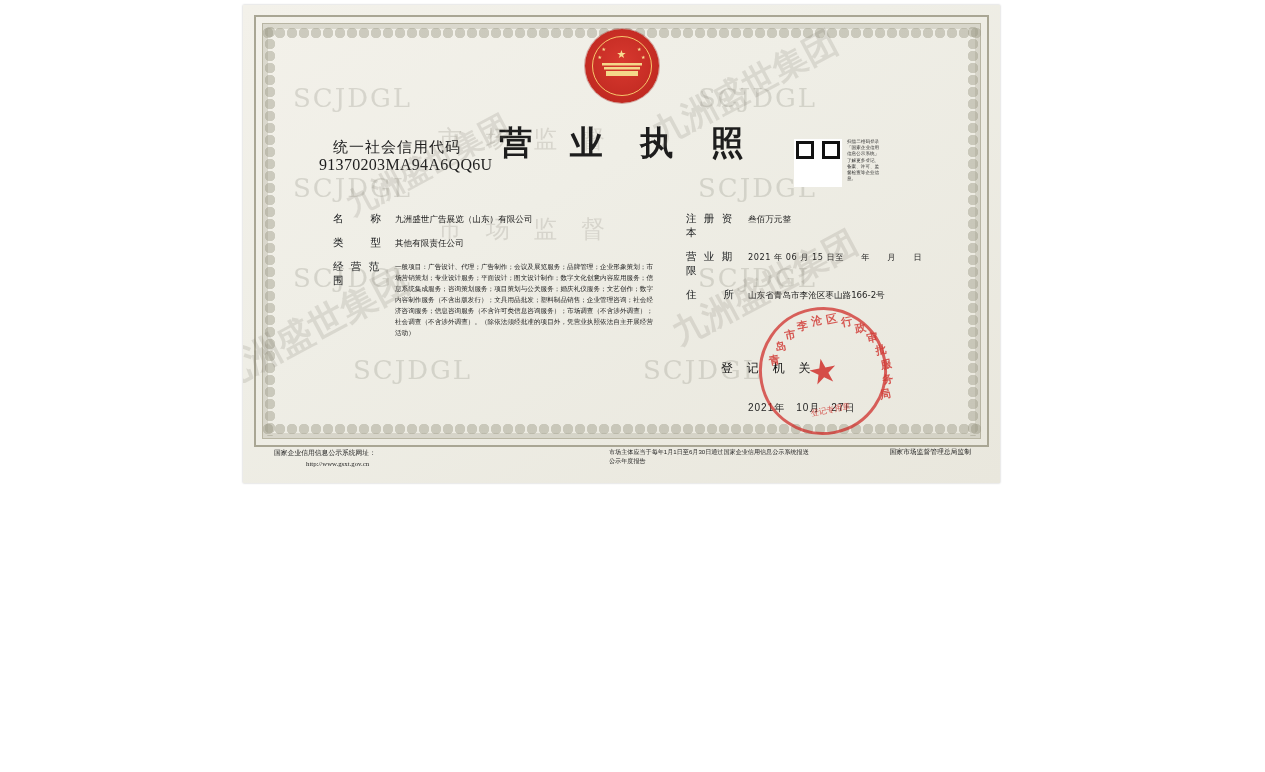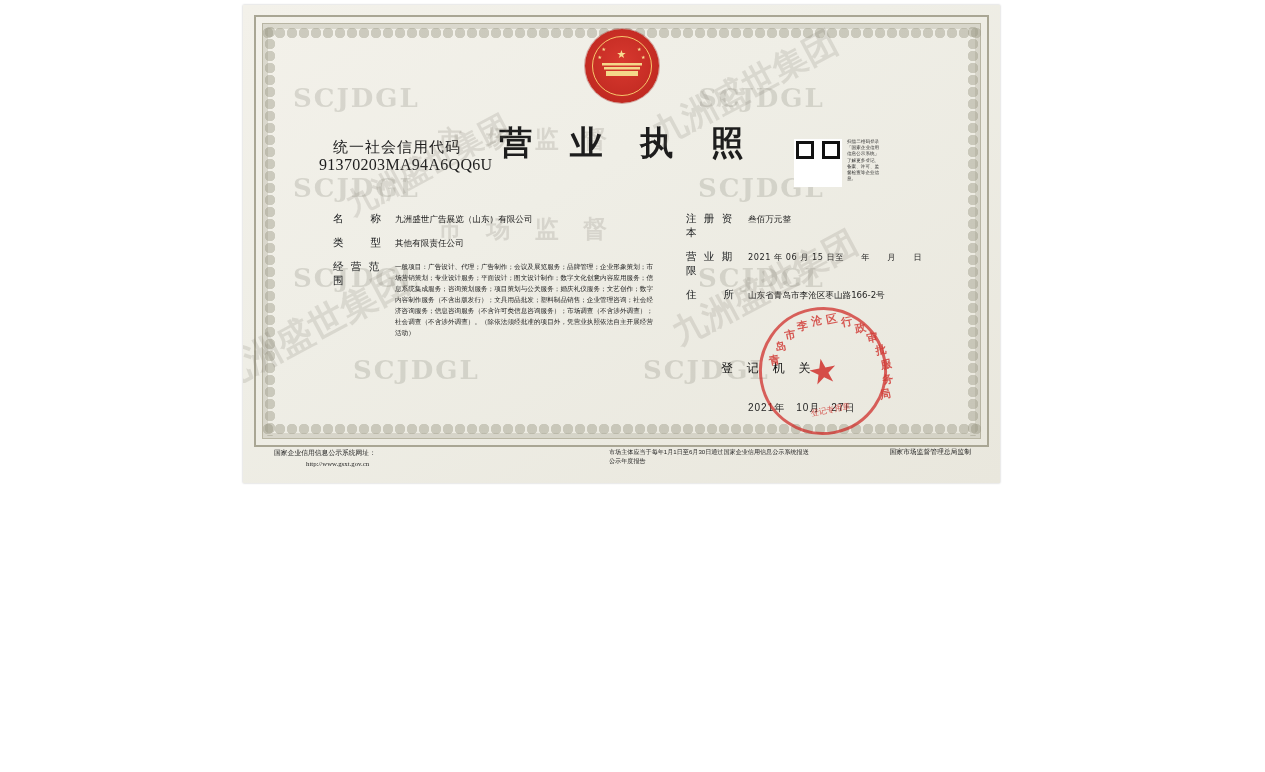--- a/index.html
+++ b/index.html
@@ -338,21 +338,21 @@
     right: 18px;
     top: 0;
     font-size: 6.8px;
   }
 
   
   .wm {
     position: absolute;
     color: rgba(120,118,105,.22);
     font-family: "DejaVu Serif", serif;
-    font-weight: bold;
+    font-weight: normal;
     white-space: nowrap;
     pointer-events: none;
     user-select: none;
   }
   .wm-en { letter-spacing: 2px; }
   .wm-cn { color: rgba(118,116,104,.20); }
   .wm-big {
     position: absolute;
     color: rgba(110,108,96,.17);
     font-family: "DejaVu Serif", serif;

